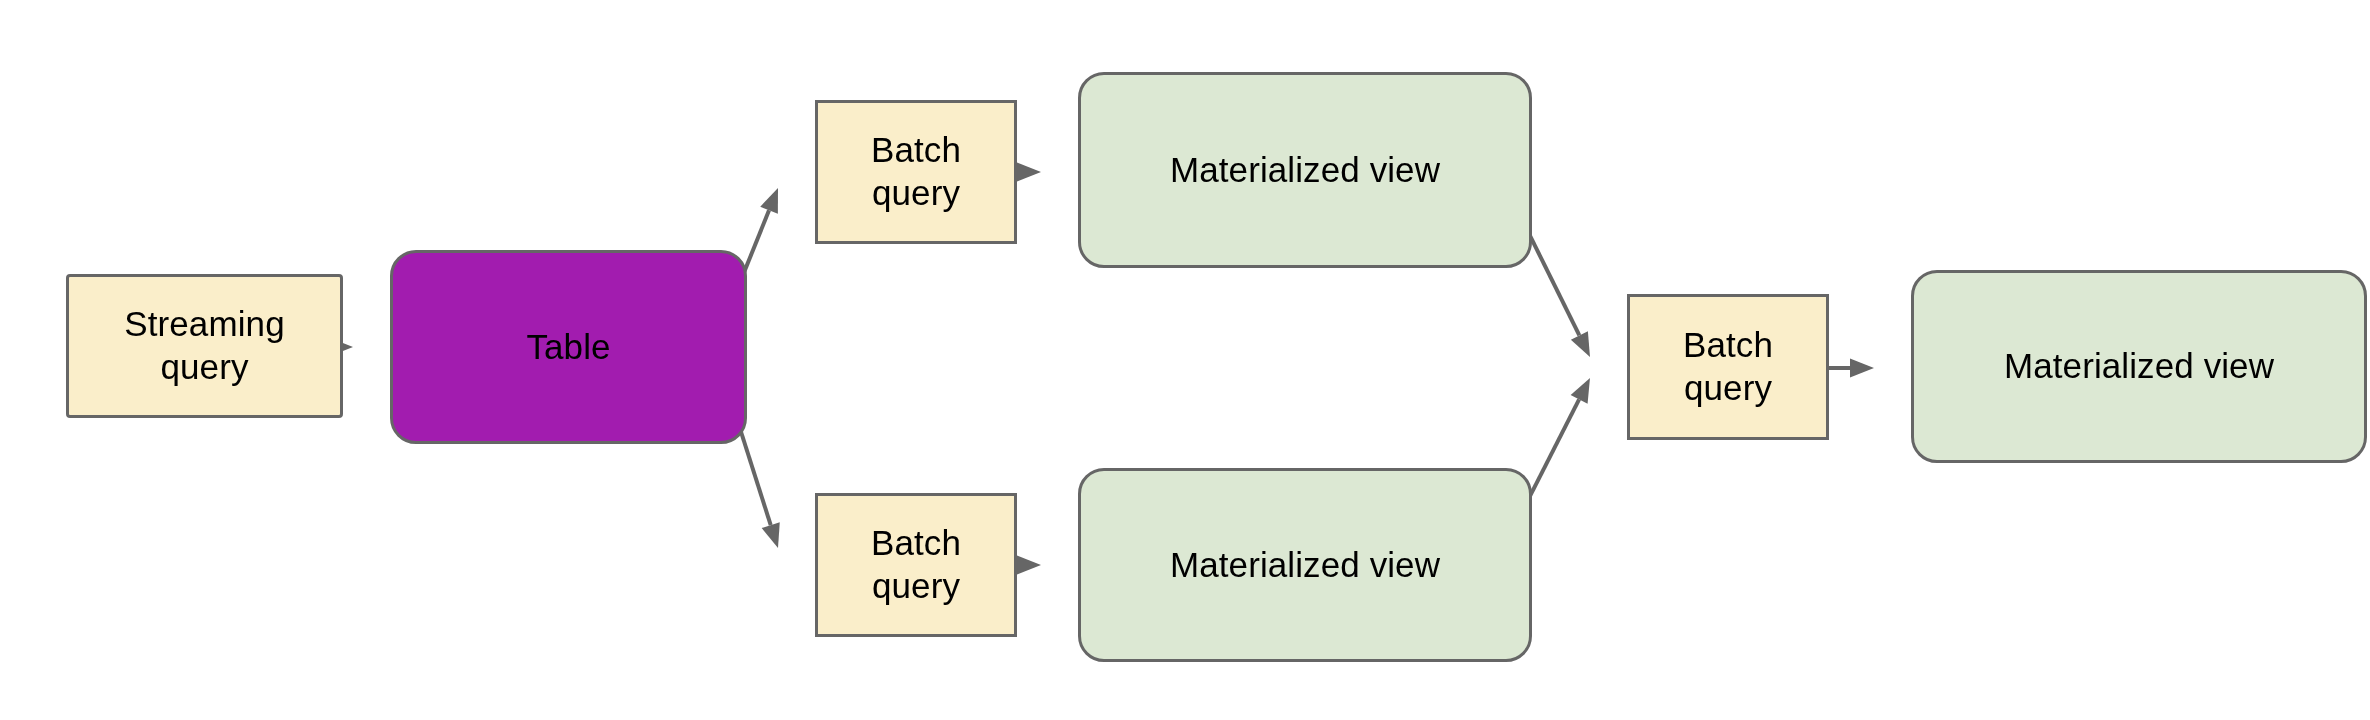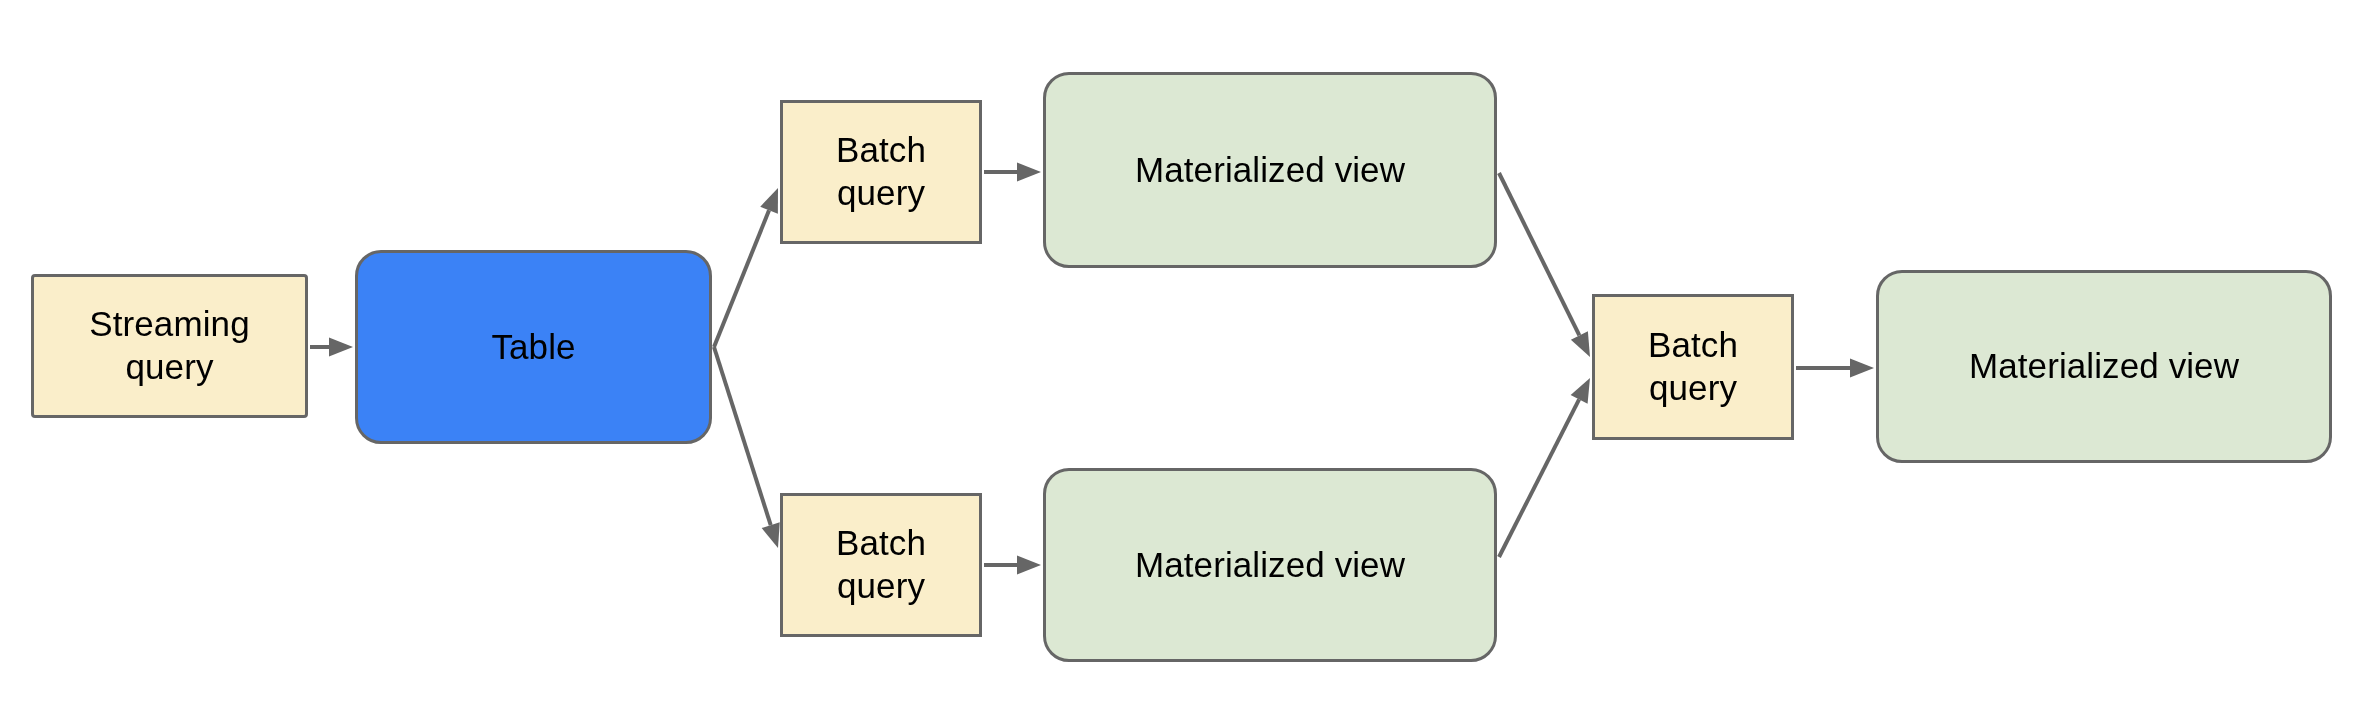--- a/index.html
+++ b/index.html
@@ -30,20 +30,21 @@
     align-items: center;
     justify-content: center;
     text-align: center;
     color: #000000;
     font-size: 35px;
     line-height: 1.22;
     letter-spacing: 0.1px;
     white-space: pre-line;
     border: 3px solid #666666;
     z-index: 2;
+    margin-left: 35px;
   }
   .node.query {
     background: #faeeca;
     border-radius: 0;
   }
   .node.store {
     background: #dce8d3;
     border-radius: 26px;
   }
 </style>
@@ -80,21 +81,21 @@
         <line x1="1499" y1="557" x2="1579.1236894014787" y2="399.39406150698125" stroke="#666666" stroke-width="4" stroke-linecap="butt"></line>
         <polygon points="1590,378 1587.5921720813255,403.69926778556254 1570.6552067216319,395.08885522839995" fill="#666666"></polygon>
       </g>
       <g>
         <line x1="1796" y1="368" x2="1850" y2="368" stroke="#666666" stroke-width="4" stroke-linecap="butt"></line>
         <polygon points="1874,368 1850,377.5 1850,358.5" fill="#666666"></polygon>
       </g>
     </svg>
 <div class="node query" style="left: 31px; top: 274px; width: 277px; height: 144px; background: rgb(250, 238, 202); border-color: rgb(102, 102, 102); color: rgb(0, 0, 0); border-radius: 4px;">Streaming
 query</div>
-    <div class="node store" style="left: 355px; top: 250px; width: 357px; height: 194px; background: #3b82f6; border-color: rgb(102, 102, 102); color: rgb(0, 0, 0);">Table</div>
+    <div class="node store" style="left: 355px; top: 250px; width: 357px; height: 194px; background: #a21caf; border-color: rgb(102, 102, 102); color: rgb(0, 0, 0);">Table</div>
     <div class="node query" style="left: 780px; top: 100px; width: 202px; height: 144px; background: rgb(250, 238, 202); border-color: rgb(102, 102, 102); color: rgb(0, 0, 0); border-radius: 0px;">Batch
 query</div>
     <div class="node store" style="left: 1043px; top: 72px; width: 454px; height: 196px; background: rgb(220, 232, 211); border-color: rgb(102, 102, 102); color: rgb(0, 0, 0);">Materialized view</div>
     <div class="node query" style="left: 780px; top: 493px; width: 202px; height: 144px; background: rgb(250, 238, 202); border-color: rgb(102, 102, 102); color: rgb(0, 0, 0); border-radius: 0px;">Batch
 query</div>
     <div class="node store" style="left: 1043px; top: 468px; width: 454px; height: 194px; background: rgb(220, 232, 211); border-color: rgb(102, 102, 102); color: rgb(0, 0, 0);">Materialized view</div>
     <div class="node query" style="left: 1592px; top: 294px; width: 202px; height: 146px; background: rgb(250, 238, 202); border-color: rgb(102, 102, 102); color: rgb(0, 0, 0); border-radius: 0px;">Batch
 query</div>
     <div class="node store" style="left: 1876px; top: 270px; width: 456px; height: 193px; background: rgb(220, 232, 211); border-color: rgb(102, 102, 102); color: rgb(0, 0, 0);">Materialized view</div>
   </div>

